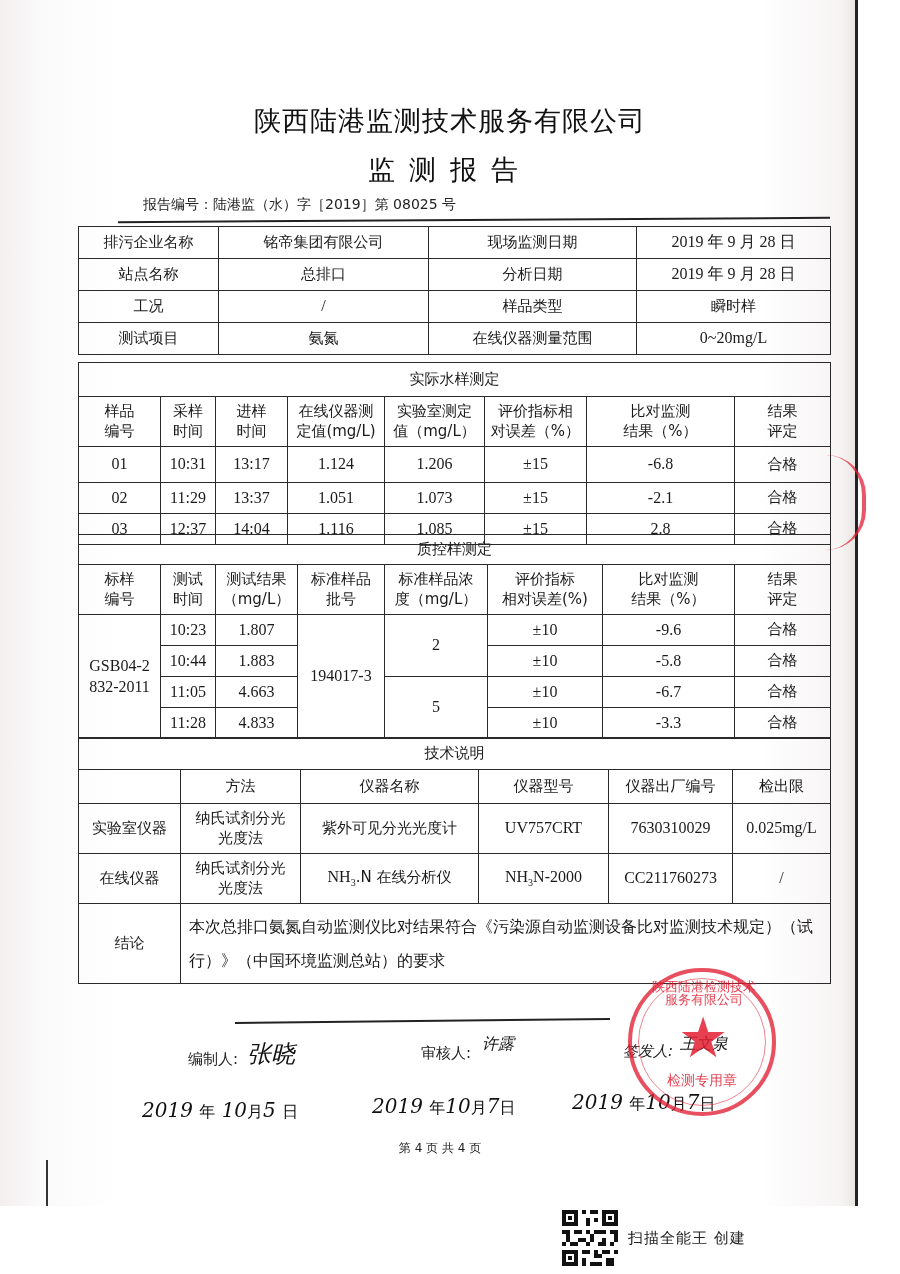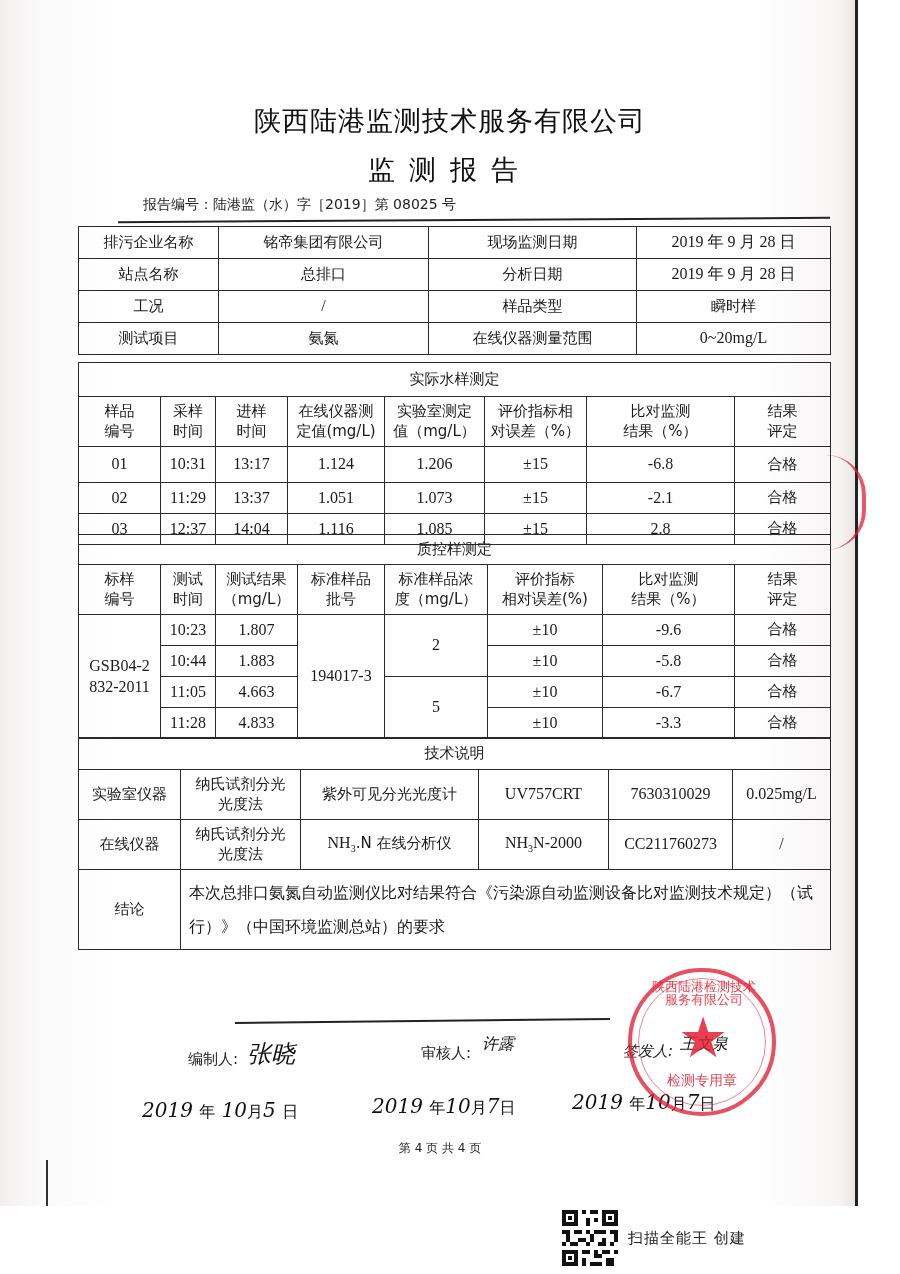--- a/index.html
+++ b/index.html
@@ -279,20 +279,28 @@
         <col style="width:120px">
         <col style="width:178px">
       <col style="width:130px">
         <col style="width:124px">
         <col style="width:98px">
     </colgroup>
     <tbody>
         <tr class="sec-head" style="height:32px">
           <td colspan="6">技术说明</td>
         </tr>
+    <tr style="height:34px">
+      <td class="cjk"></td>
+      <td class="cjk">方法</td>
+      <td class="cjk">仪器名称</td>
+      <td class="cjk">仪器型号</td>
+      <td class="cjk">仪器出厂编号</td>
+      <td class="cjk">检出限</td>
+    </tr>
     <tr style="height:50px">
       <td class="cjk">实验室仪器</td>
       <td class="cjk"><span>纳氏试剂分光</span><br><span>光度法</span></td>
       <td class="cjk">紫外可见分光光度计</td>
       <td class="num">UV757CRT</td>
       <td class="num">7630310029</td>
       <td class="num">0.025mg/L</td>
     </tr>
     <tr style="height:50px">
       <td class="cjk">在线仪器</td>

